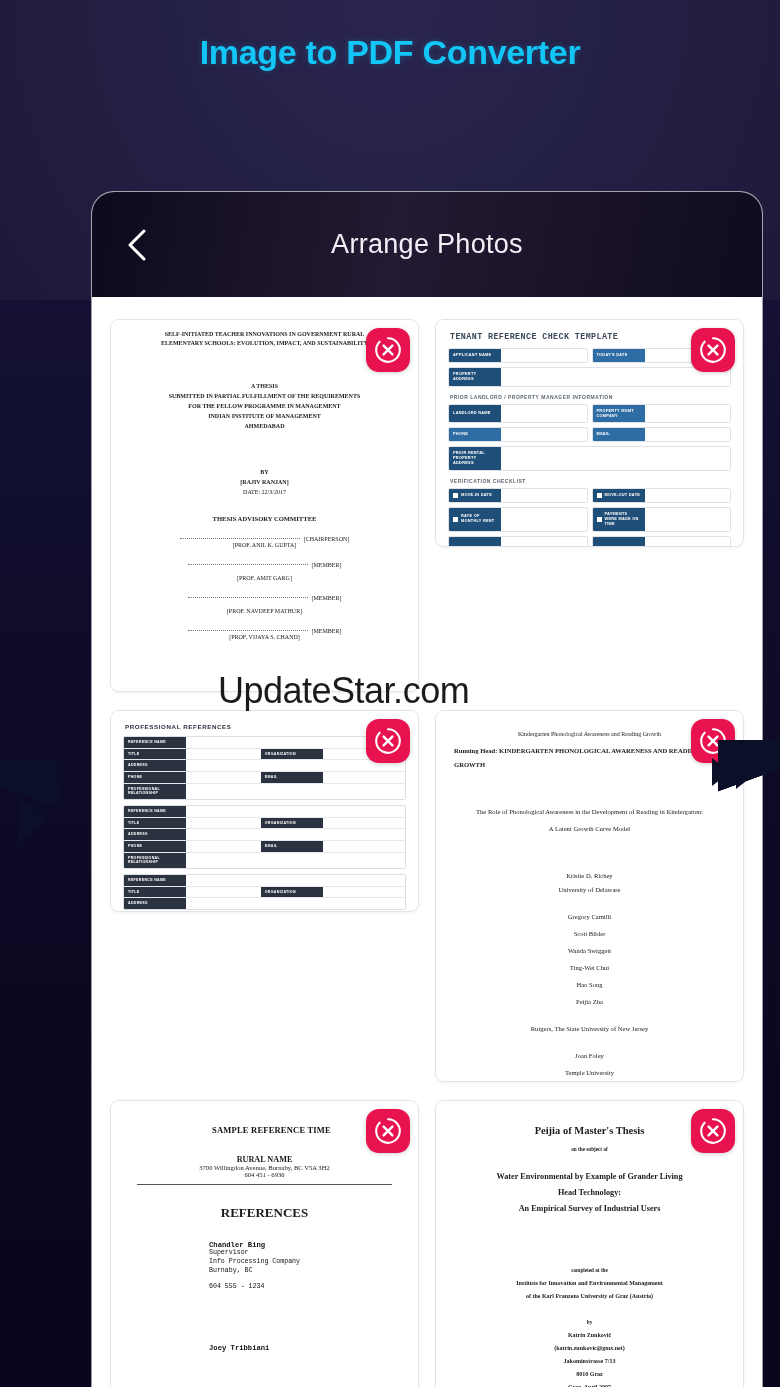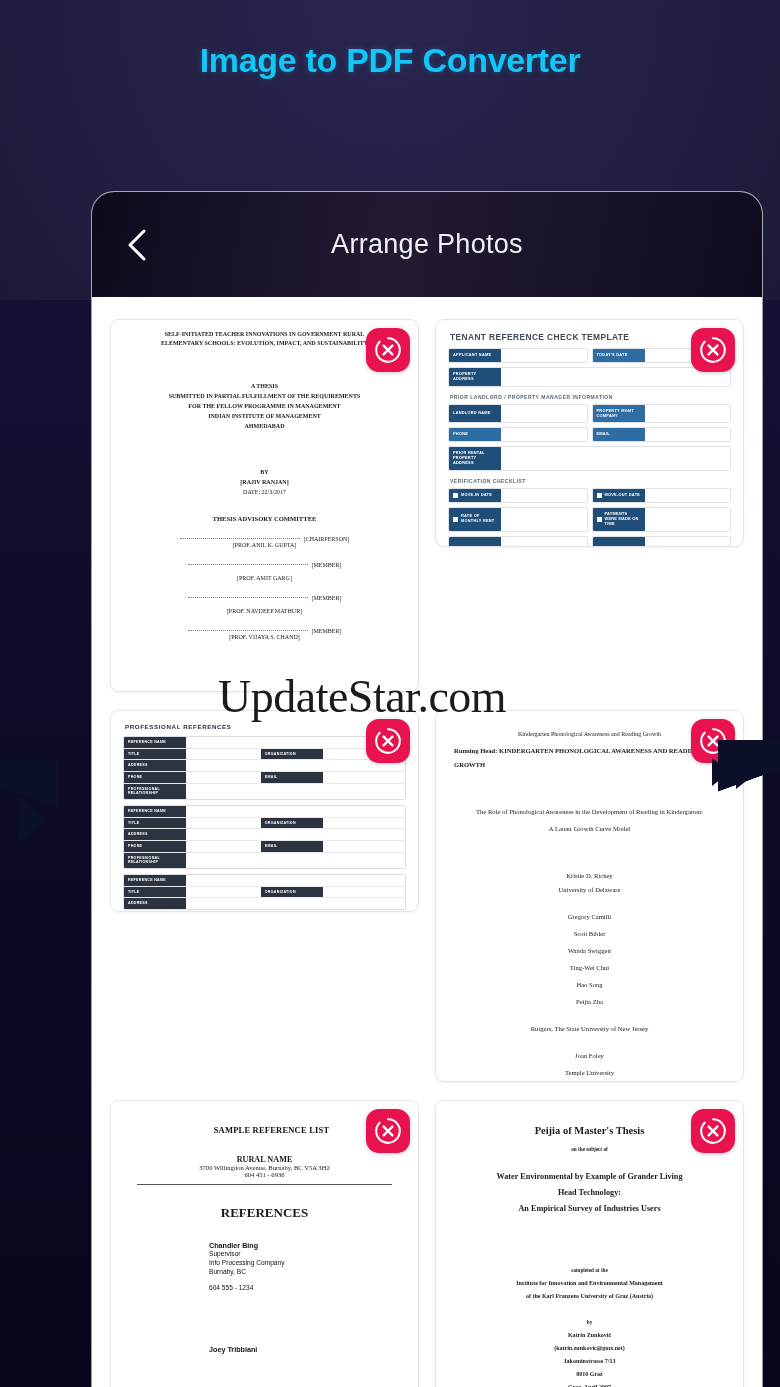--- a/index.html
+++ b/index.html
@@ -16,21 +16,21 @@
     background:
       radial-gradient(120% 70% at 50% 0%, #2a2550 0%, #211e40 35%, #171430 70%, #0c0a20 100%);
   }
   .bg-lower{
     position:absolute; left:0; right:0; top:300px; bottom:0;
     background:linear-gradient(180deg,#141134 0%, #0d0b26 40%, #08061c 100%);
   }
 
   
   .hero{
-    position:absolute; left:0; right:0; top:42px;
+    position:absolute; left:0; right:0; top:34px;
     text-align:center; z-index:5;
   }
   .hero-title{
     color:#12c6f7;
     font-size:34px;
     font-weight:bold;
     letter-spacing:-0.3px;
     line-height:1.1;
     text-shadow:0 0 6px rgba(18,198,247,.25);
   }
@@ -140,21 +140,21 @@
   .sp10{ height:10px; }
   .sp14{ height:14px; }
   .sp20{ height:20px; }
   .lead{ line-height:1.55; }
   .sig-row{ display:flex; justify-content:center; align-items:flex-end; gap:4px; }
   .sig-line{ width:120px; border-top:1px dotted #7a7a7a; height:0; margin-bottom:3px;}
   .hr-solid{ border-top:1px solid #555; margin:6px 14px; }
 
   
   .form-title{
-    font-family:Liberation Sans, sans-serif;
+    font-family:Liberation Mono, monospace;
     font-weight:bold; color:#3f4a56;
     font-size:8.4px; letter-spacing:.4px;
     margin:2px 0 6px 2px;
   }
   .form-sec{
     font-family:"Liberation Sans", sans-serif;
     font-size:5px; color:#5c6873; letter-spacing:.5px;
     margin:7px 0 4px 2px; font-weight:600;
   }
   .frow{ display:flex; gap:4px; margin-bottom:4px; }
@@ -199,31 +199,31 @@
   }
   .pr-tail{ flex:1.1; background:#fff; }
 
   
   .rl-title{
     font-family:"Liberation Serif", serif;
     font-weight:bold; font-size:8.5px; color:#111;
     margin:14px 0 0 14px; letter-spacing:.2px;
   }
   .rl-center{ text-align:center; }
-  .ref-entry{ margin:0 0 0 86px; text-align:left; font-family:Liberation Sans, sans-serif; color:#111;}
+  .ref-entry{ margin:0 0 0 86px; text-align:left; font-family:Liberation Mono, monospace; color:#111;}
   .ref-entry .nm{ font-weight:bold; font-size:7.2px; }
   .ref-entry .ln{ font-size:6.6px; line-height:1.35; }
   .ref-entry .ph{ font-size:6.6px; margin-top:7px; }
 
   
   .watermark{
     position:absolute;
     left:218px; top:670px;
-    font-family:Liberation Serif, serif;
-    font-size:46px;
+    font-family:Liberation Sans, sans-serif;
+    font-size:36px;
     color:#1b1b1b;
     letter-spacing:-0.5px;
     z-index:30;
     pointer-events:none;
     white-space:nowrap;
   }
 
   
   .tri{ position:absolute; z-index:6; }
   .tri-left{
@@ -582,21 +582,21 @@
           <svg width="30" height="30" viewBox="0 0 30 30">
             <path d="M15 3.2a11.8 11.8 0 1 1 -8.34 3.46" fill="none" stroke="#fff" stroke-width="2.1" stroke-linecap="round"></path>
             <path d="M10.6 10.6 L19.4 19.4 M19.4 10.6 L10.6 19.4" stroke="#fff" stroke-width="2.4" stroke-linecap="round"></path>
           </svg>
         </span>
       </div>
     </div>
 
     <div class="card c5">
       <div class="page doc">
-        <div class="rl-title">SAMPLE REFERENCE LIST</div>
+        <div class="rl-title">SAMPLE REFERENCE TIME</div>
         <div class="sp20"></div>
         <div class="rl-center t8 b">RURAL NAME</div>
         <div class="rl-center t65">3700 Willingdon Avenue, Burnaby, BC  V5A 3H2</div>
         <div class="rl-center t65">604 451 - 6936</div>
         <div class="hr-solid"></div>
         <div class="sp14"></div>
         <div class="rl-center t7 b">REFERENCES</div>
         <div class="sp20"></div>
         <div class="ref-entry">
           <div class="nm">Chandler Bing</div>
@@ -628,21 +628,21 @@
       <div class="page doc">
         <div class="sp14"></div>
         <div class="t10 b">Peijia of Master's Thesis</div>
         <div class="sp10"></div>
         <div class="t5 b">on the subject of</div>
         <div class="sp20"></div>
         <div class="t8 b">Water Environmental by Example of Grander Living</div>
         <div class="sp7"></div>
         <div class="t8 b">Head Technology:</div>
         <div class="sp7"></div>
-        <div class="t8 b">An Empirical Survey of Industries Users</div>
+        <div class="t8 b">An Empirical Survey of Industrial Users</div>
         <div class="sp20"></div>
           <div class="sp20"></div>
           <div class="sp14"></div>
         <div class="t5 b">completed at the</div>
         <div class="sp7"></div>
         <div class="t6 b">Institute for Innovation and Environmental Management</div>
         <div class="sp7"></div>
         <div class="t6 b">of the Karl Franzens University of Graz (Austria)</div>
         <div class="sp20"></div>
         <div class="t5 b">by</div>

